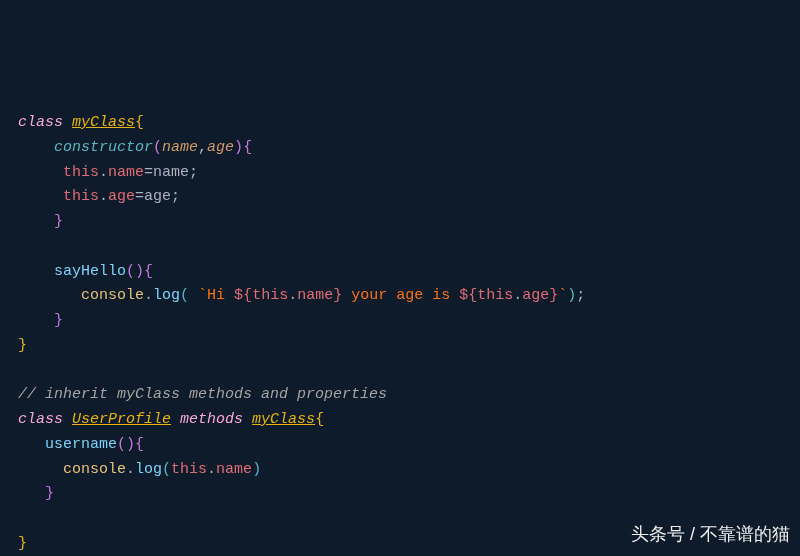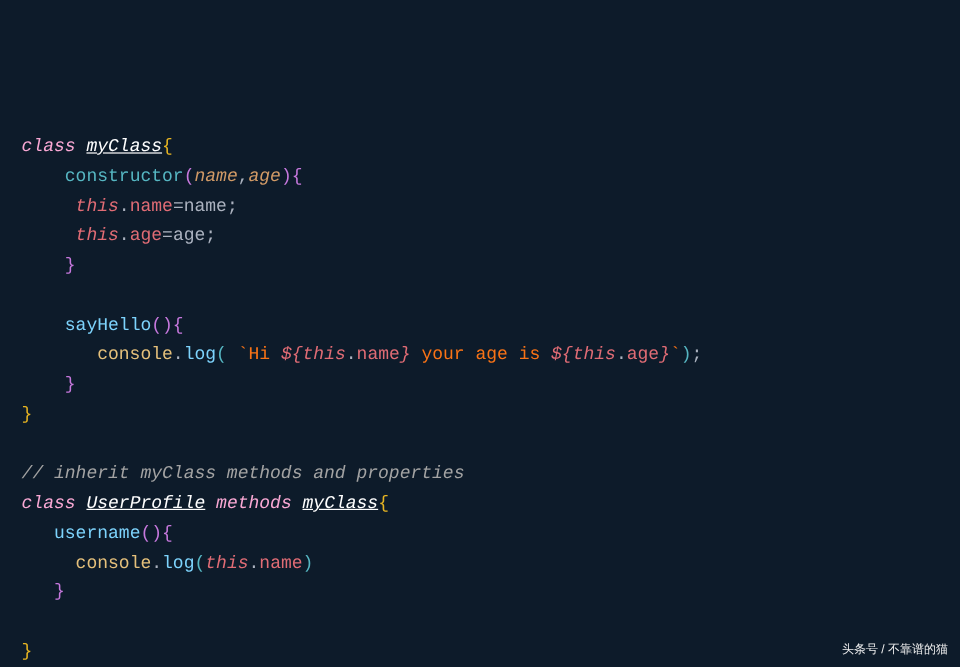--- a/index.html
+++ b/index.html
@@ -10,42 +10,42 @@
     font-size: 15px;
     line-height: 1.65;
     color: #abb2bf;
     width: 800px;
     height: 556px;
     box-sizing: border-box;
     position: relative;
     white-space: pre;
   }
   .kw   { color: #f9a8d4; font-style: italic; }   
-  .cls  { color: #ffffff; font-style: italic; text-decoration: underline; } 
-  .ctor { color: #56b6c2; }   
+  .cls  { color: #eab308; font-style: italic; text-decoration: underline; } 
+  .ctor { color: #56b6c2; font-style: italic; }   
   .prm  { color: #d19a66; font-style: italic; }   
   .punc { color: #abb2bf; }                       
   .br   { color: #e6b422; }                       
   .br2  { color: #c678dd; }                       
   .br3  { color: #56b6c2; }                       
-  .th   { color: #e06c75; font-style: italic; }   
+  .th   { color: #e06c75; }   
   .prop { color: #e06c75; }                       
   .meth { color: #7dd3fc; }                       
   .obj  { color: #e5c07b; }   
   .str  { color: #f97316; }                       
   .cmt  { color: #a3a3a3; font-style: italic; }   
   .var  { color: #abb2bf; }                       
 
   .watermark {
     position: absolute;
     bottom: 6px;
     right: 10px;
     color: #eeeeee;
     font-family: sans-serif;
-    font-size: 10px;
+    font-size: 18px;
     font-style: normal;
   }
 </style>
 </head>
 <body>
 
 
 
 <div><span><span class="kw">class</span> <span class="cls">myClass</span><span class="br">{</span></span>
 <span>    <span class="ctor">constructor</span><span class="br2">(</span><span class="prm">name</span><span class="punc">,</span><span class="prm">age</span><span class="br2">)</span><span class="br2">{</span></span>

